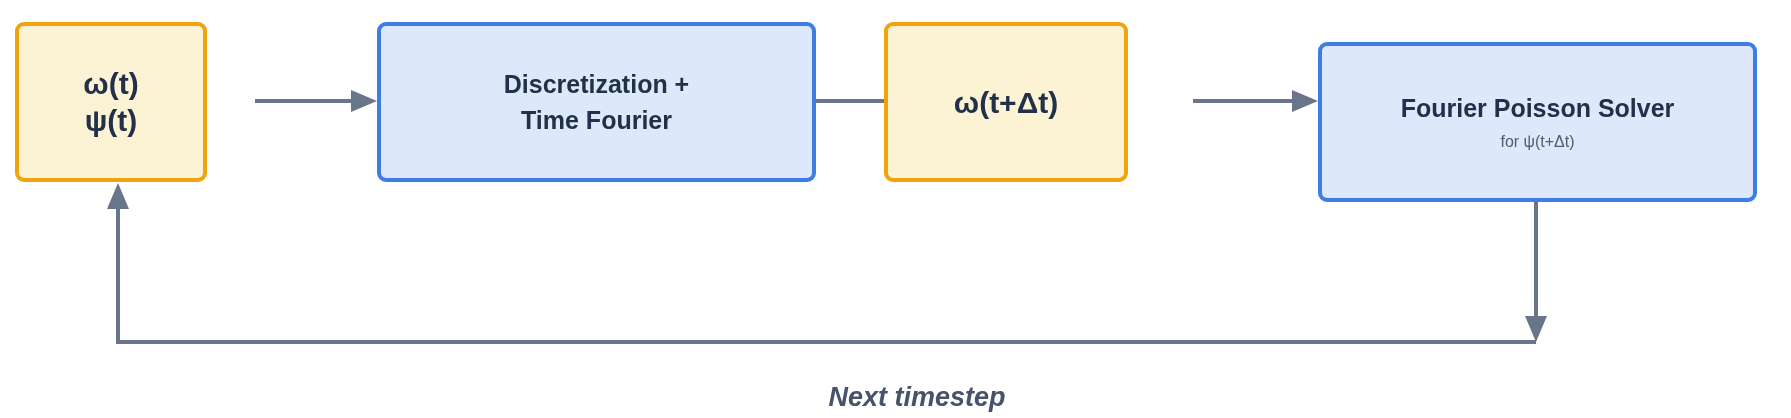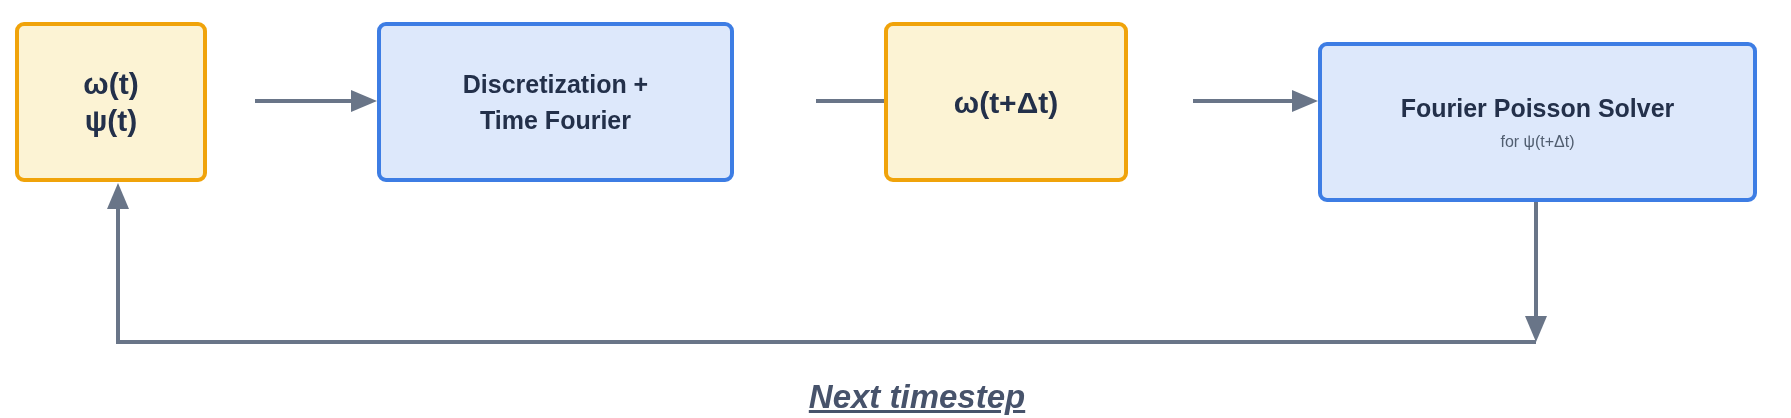--- a/index.html
+++ b/index.html
@@ -49,21 +49,21 @@
   }
   .big-line {
     font-size: 30px;
     line-height: 37px;
   }
   .med-line {
     font-size: 25px;
     line-height: 36px;
   }
   #node-state-t    { left: 15px;   width: 192px; }
-  #node-discretize { left: 377px;  width: 357px; }
+  #node-discretize { left: 377px;  width: 439px; }
   #node-state-next { left: 884px;  width: 244px; }
   #node-solver     { left: 1318px; width: 439px; margin-top: 20px; }
   .node-subtitle {
     color: var(--subtitle-color);
     font-size: 16px;
     line-height: 26px;
     font-weight: 400;
     margin-top: 3px;
   }
   .edge-line {
@@ -74,26 +74,25 @@
   .edge-head {
     fill: var(--arrow-color);
     stroke: none;
   }
   .loop-label {
     position: absolute;
     left: 767px;
     top: 382px;
     width: 300px;
     text-align: center;
-    font-size: 33px;
+    font-size: 27px;
     line-height: 30px;
     font-weight: 700;
     font-style: italic;
     color: var(--label-color);
-    text-decoration: underline;
   }
 </style>
 </head>
 <body>
 
 <div class="canvas">
 
   <svg class="edges-layer" viewBox="0 0 1791 418" xmlns="http://www.w3.org/2000/svg">
 
     <g>

